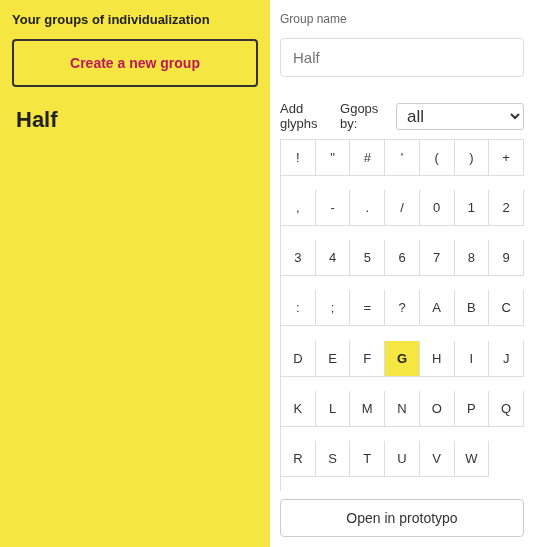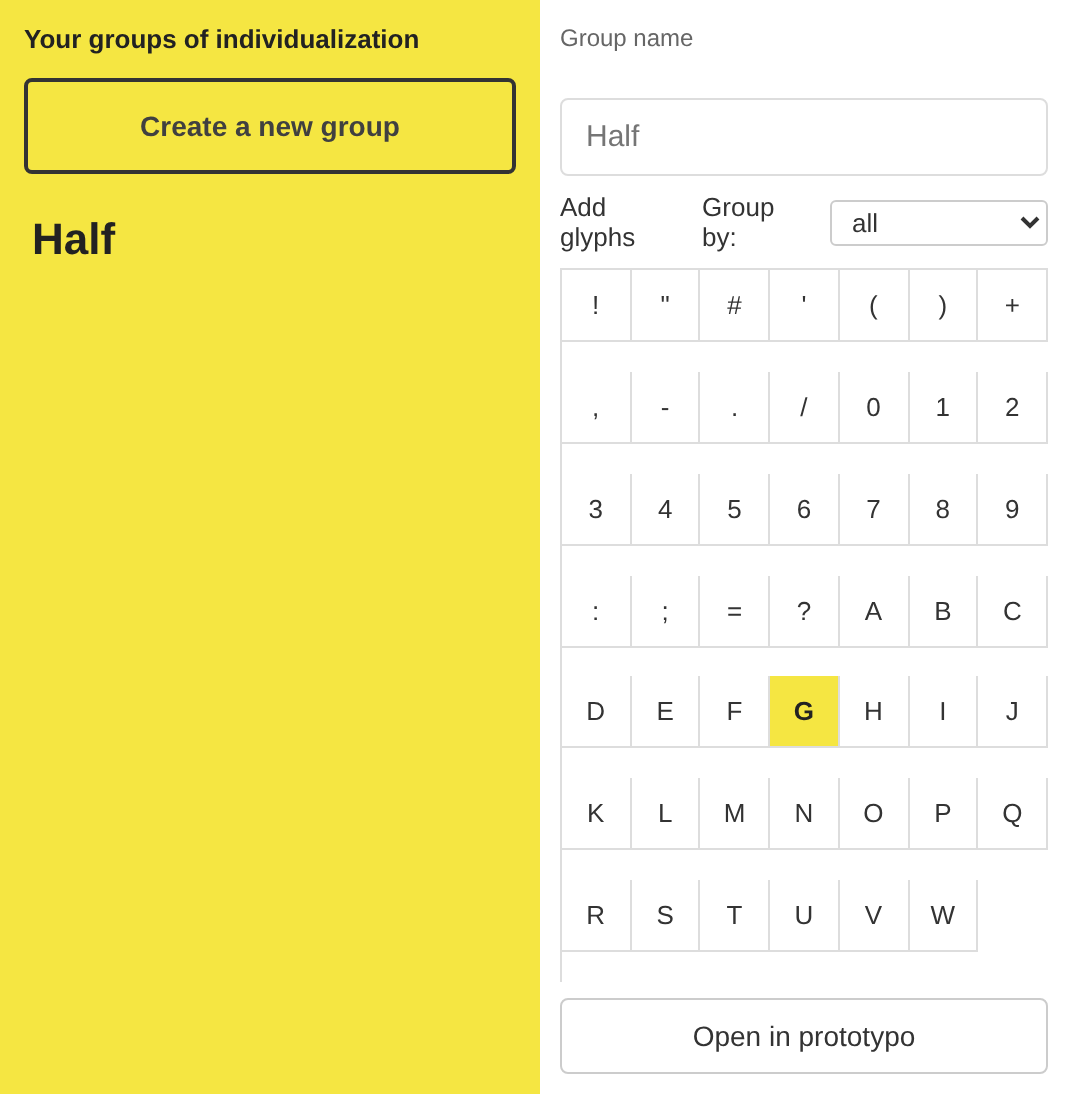--- a/index.html
+++ b/index.html
@@ -36,21 +36,21 @@
     }
 
     .create-group-btn {
       background: #f5e642;
       border: 2px solid #333;
       border-radius: 4px;
       padding: 14px 10px;
       font-size: 14px;
       font-weight: 600;
       cursor: pointer;
-      color: #404040;
+      color: #be185d;
       text-align: center;
       width: 100%;
     }
 
     .group-card {
       background: #f5e642;
       padding: 10px 4px;
     }
 
     .group-card-name {
@@ -73,56 +73,56 @@
       background: #fff;
       padding: 12px 10px 10px 10px;
       display: flex;
       flex-direction: column;
       gap: 8px;
     }
 
     .group-name-label {
       font-size: 12px;
       color: #666;
-      margin-bottom: 15px;
+      margin-bottom: 4px;
     }
 
     .group-name-input {
       width: 100%;
       border: 1.5px solid #ddd;
       border-radius: 4px;
       padding: 10px 12px;
       font-size: 15px;
       color: #888;
       outline: none;
       background: #fff;
     }
 
     .add-glyphs-row {
       display: flex;
       align-items: center;
       gap: 8px;
-      margin-top: 0;
+      margin-top: 16px;
     }
 
     .add-glyphs-label {
       font-size: 13px;
       color: #333;
     }
 
     .filter-label {
       font-size: 13px;
       color: #333;
     }
 
     .filter-select {
       border: 1.5px solid #ccc;
       border-radius: 3px;
       padding: 2px 20px 2px 6px;
-      font-size: 13px;
+      font-size: 17px;
       color: #333;
       background: #fff;
       appearance: auto;
       cursor: pointer;
     }
 
     
     .glyph-grid {
       display: grid;
       grid-template-columns: repeat(7, 1fr);
@@ -174,21 +174,21 @@
     <div class="group-card-name">Half</div>
   </div>
 </div>
 
 <div class="right-panel">
   <div class="group-name-label">Group name</div>
   <input class="group-name-input" type="text" placeholder="Half" style="">
 
   <div class="add-glyphs-row">
     <span class="add-glyphs-label">Add glyphs</span>
-    <span class="filter-label">Group by:</span>
+    <span class="filter-label">Ggops by:</span>
     <select class="filter-select" id="filter-select"><option value="all">all</option><option value="uppercase">uppercase</option><option value="lowercase">lowercase</option><option value="numbers">numbers</option><option value="symbols">symbols</option></select>
   </div>
 
   <div class="glyph-grid" id="glyph-grid">
       <div class="glyph-cell">!</div>
       <div class="glyph-cell">"</div>
       <div class="glyph-cell">#</div>
       <div class="glyph-cell">'</div>
       <div class="glyph-cell">(</div>
       <div class="glyph-cell">)</div>

